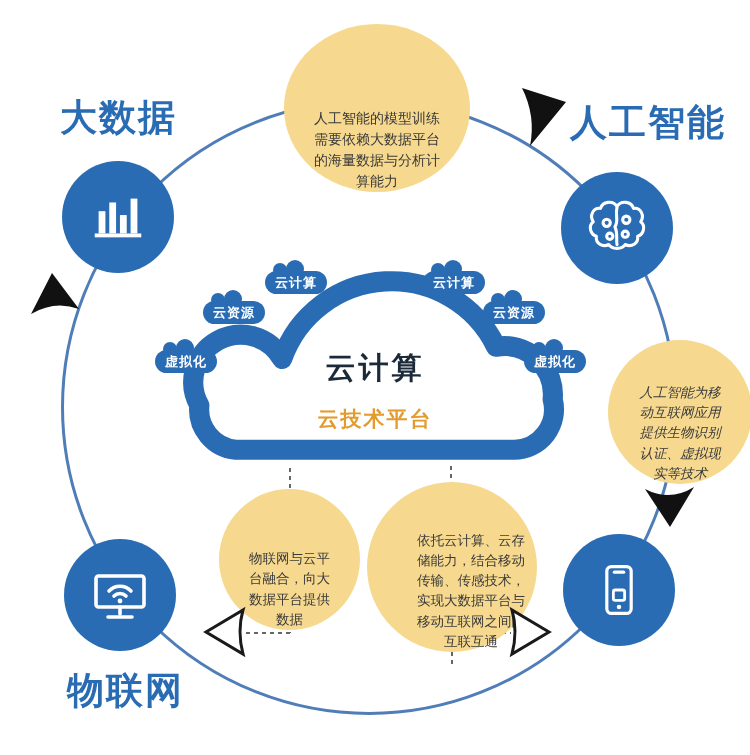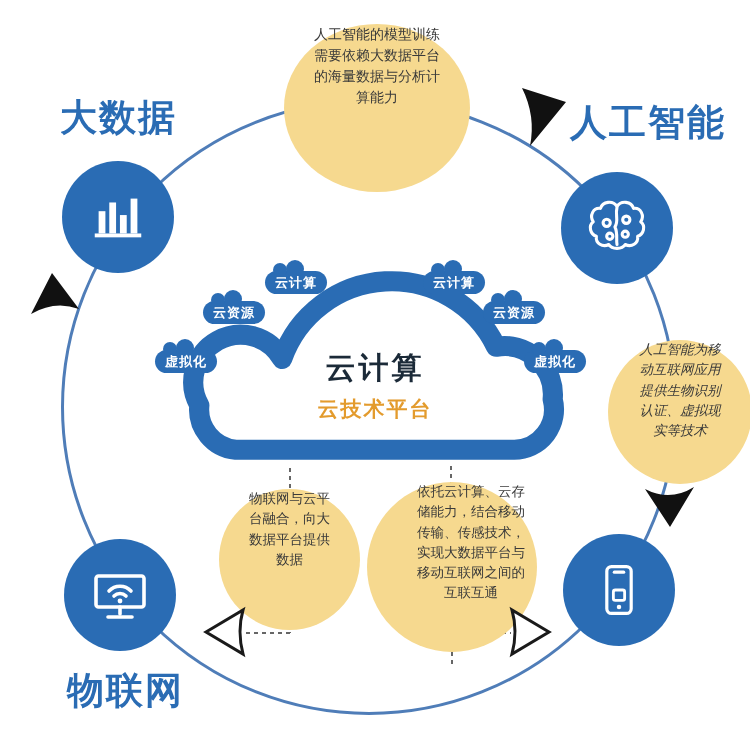--- a/index.html
+++ b/index.html
@@ -36,21 +36,21 @@
     letter-spacing:2px; z-index:3; line-height:1.15; white-space:nowrap;
   }
   .label-bigdata { left:60px;  top:97px; }
   .label-ai      { left:570px; top:102px; }
   .label-iot     { left:67px;  top:670px; }
   .label-mobile  { left:582px; top:666px; white-space:normal; }
 
   
   .bubble {
     position:absolute; background:#f6d98f; border-radius:50%;
-    display:flex; align-items:flex-start; justify-content:center; text-align:center;
+    display:flex; align-items:flex-end; justify-content:center; text-align:center;
     color:#3a3a3a; z-index:2; line-height:1.5;
   }
   .bubble span { display:block; }
   .bubble-top   { left:284px; top:24px;  width:186px; height:168px; font-size:14px; }
   .bubble-top span { width:138px; }
   .bubble-left  { left:2px;   top:341px; width:126px; height:126px; font-size:13px; }
   .bubble-left span { width:100px; }
   .bubble-right { left:608px; top:340px; width:144px; height:144px; font-size:13.5px; }
   .bubble-right span { width:88px;font-style:italic; }
   .bubble-bl    { left:219px; top:489px; width:141px; height:141px; font-size:13.5px; }
@@ -58,21 +58,21 @@
   .bubble-br    { left:367px; top:482px; width:170px; height:170px; font-size:13.5px; }
   .bubble-br span { width:118px;margin-left:38px; }
 
   
   .cloud-wrap { position:absolute; left:163px; top:276px; width:424px; height:192px; z-index:2; }
   .cloud-wrap svg { overflow:visible; display:block; }
   .cloud-text {
     position:absolute; left:0; top:72px; width:100%; text-align:center; z-index:3;
   }
   .cloud-title { font-size:30px; font-weight:bold; color:#1b2a38; letter-spacing:3px; }
-  .cloud-subtitle { font-size:21px; font-weight:bold; color:#e39b2d; letter-spacing:2px; margin-top:6px; }
+  .cloud-subtitle { font-size:21px; font-weight:bold; color:#e39b2d; letter-spacing:2px; margin-top:16px; }
 
   
   .badge {
     position:absolute; background:#2a6cb4; color:#fff; font-size:13px; font-weight:bold;
     height:23px; line-height:23px; padding:0 10px; border-radius:12px; z-index:3;
     letter-spacing:1px;
   }
   .badge::before {
     content:""; position:absolute; left:8px; top:-8px; width:14px; height:14px;
     background:#2a6cb4; border-radius:50%;

